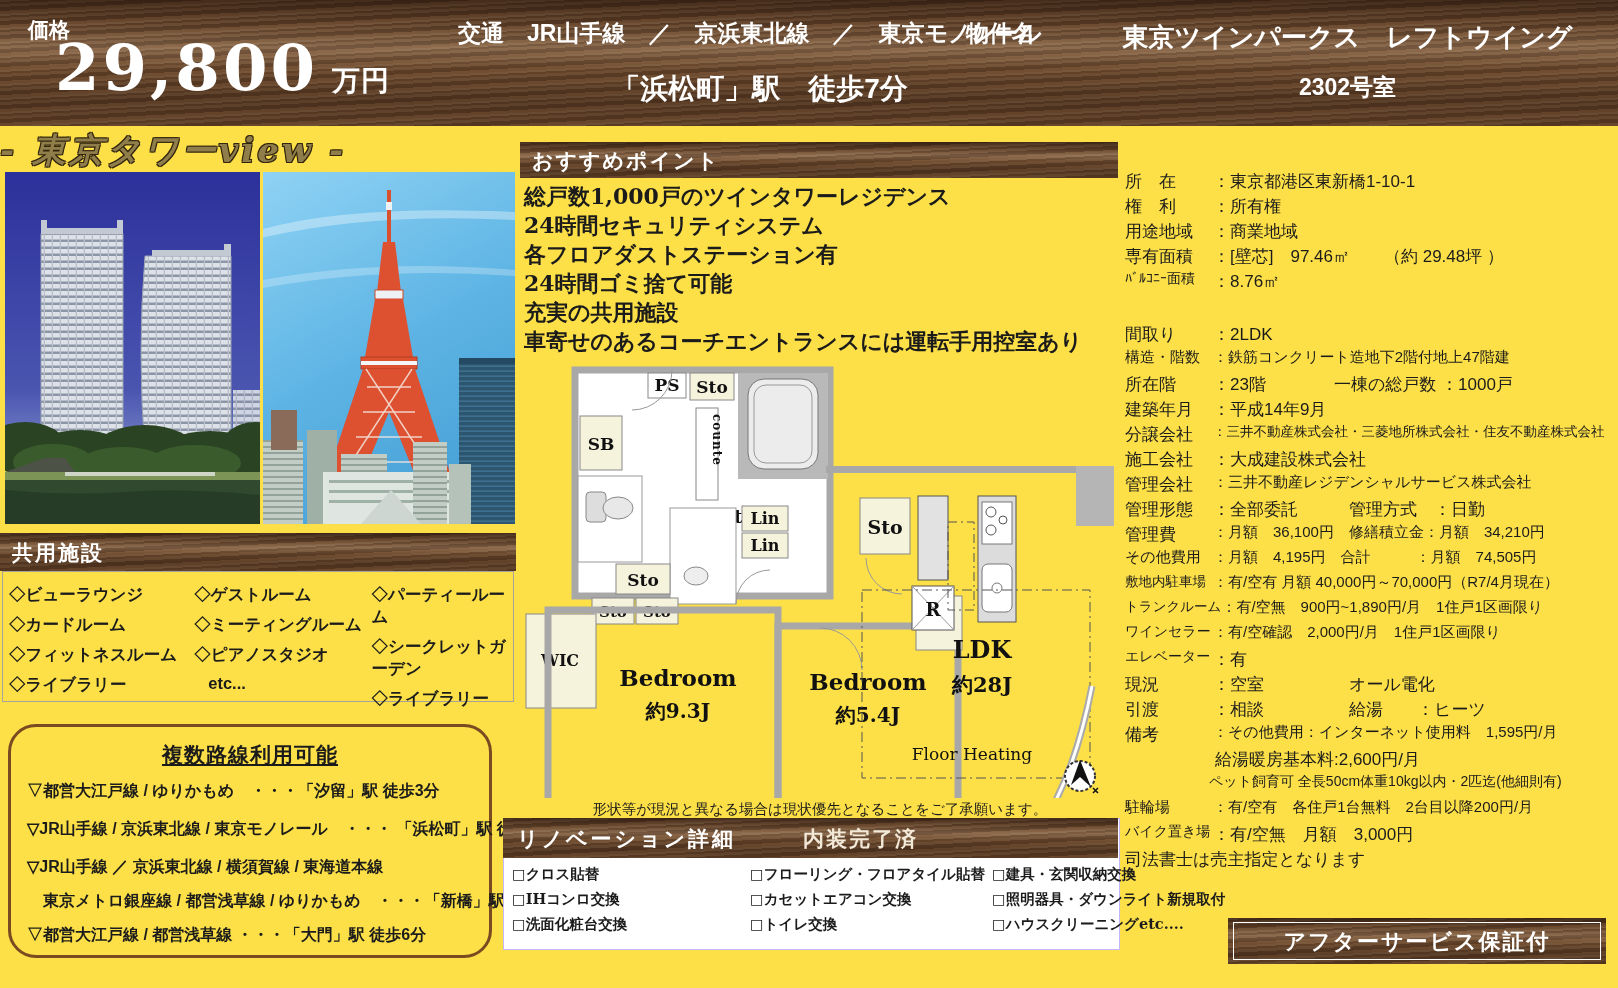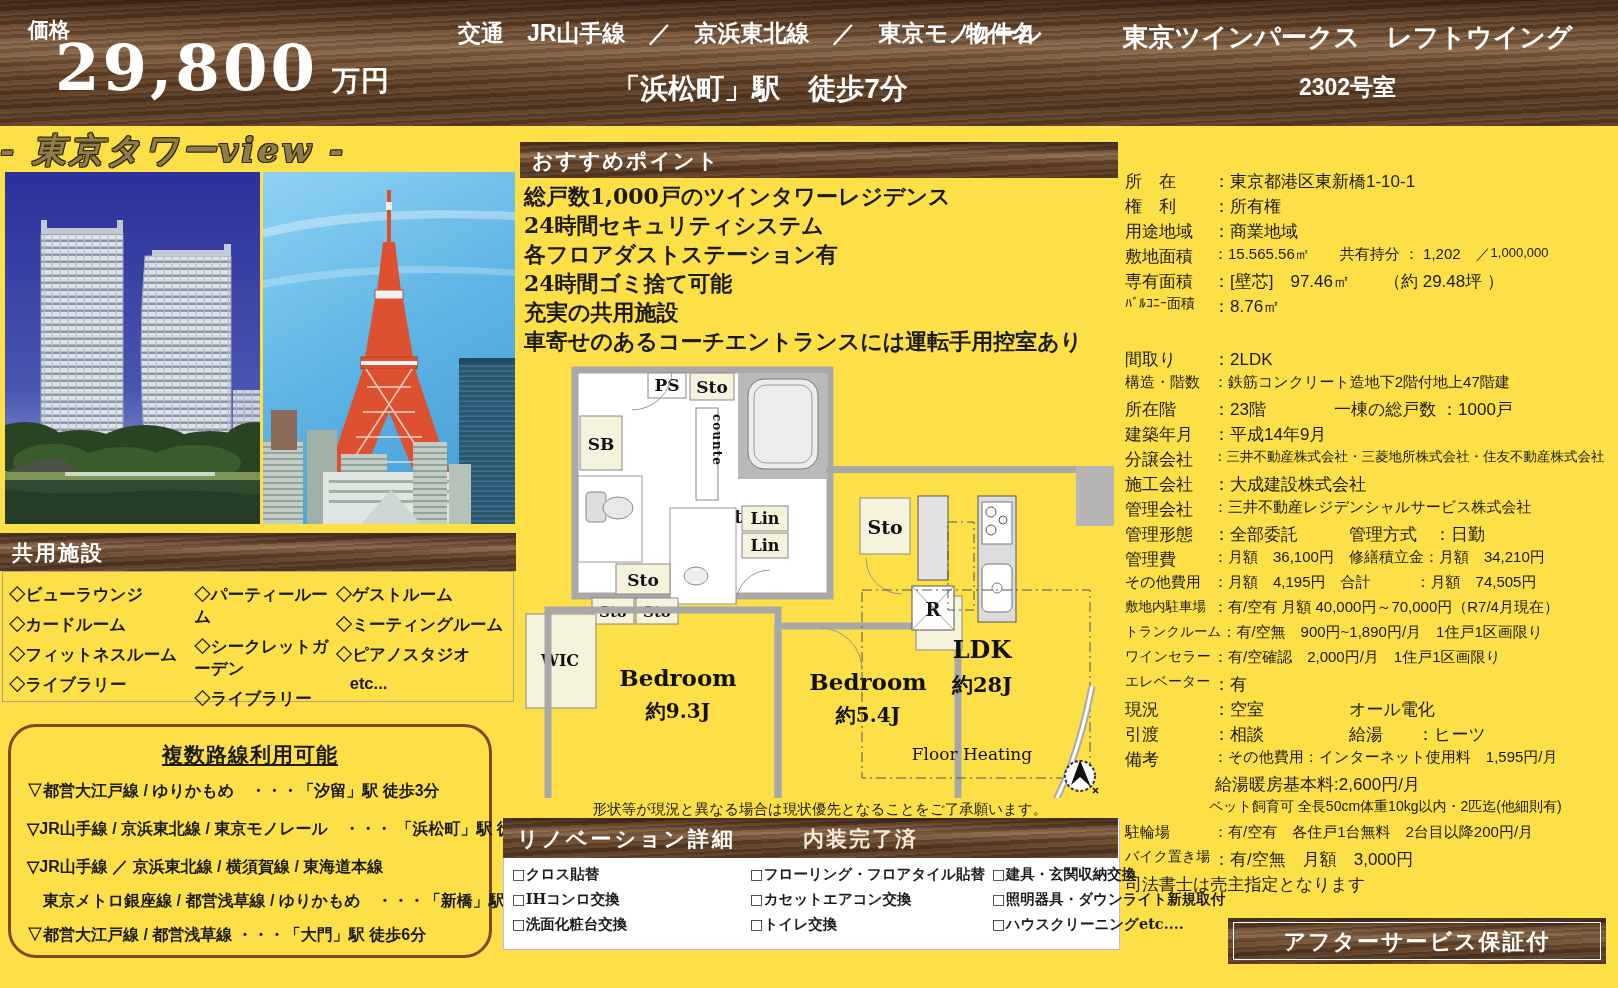--- a/index.html
+++ b/index.html
@@ -191,30 +191,30 @@
   <div id="facil-hdr" class="abs wood">
     <span class="barlabel serif">共用施設</span>
   </div>
   <div id="facil-box" class="abs">
     <div class="fcol c1">
       <span>◇ビューラウンジ</span>
       <span>◇カードルーム</span>
       <span>◇フィットネスルーム</span>
       <span>◇ライブラリー</span>
     </div>
-    <div class="fcol c3">
-      <span>◇パーティールーム</span>
-      <span>◇シークレットガーデン</span>
-      <span>◇ライブラリー</span>
-    </div>
     <div class="fcol c2">
       <span>◇ゲストルーム</span>
       <span>◇ミーティングルーム</span>
       <span>◇ピアノスタジオ</span>
       <span style="padding-left:14px;">etc...</span>
+    </div>
+    <div class="fcol c3">
+      <span>◇パーティールーム</span>
+      <span>◇シークレットガーデン</span>
+      <span>◇ライブラリー</span>
     </div>
   </div>
 
   <div id="rail-box" class="abs">
     <div id="rail-title" class="abs">複数路線利用可能</div>
     <div class="railline" style="top:54px;">▽都営大江戸線 / ゆりかもめ　・・・「汐留」駅 徒歩3分</div>
     <div class="railline" style="top:92px;">▽JR山手線 / 京浜東北線 / 東京モノレール　・・・ 「浜松町」駅 徒歩7分</div>
     <div class="railline" style="top:130px;">▽JR山手線 ／ 京浜東北線 / 横須賀線 / 東海道本線</div>
     <div class="railline" style="top:164px;">　東京メトロ銀座線 / 都営浅草線 / ゆりかもめ　・・・「新橋」駅 徒歩8分</div>
     <div class="railline" style="top:198px;">▽都営大江戸線 / 都営浅草線 ・・・「大門」駅 徒歩6分</div>
@@ -368,25 +368,20 @@
       </div>
     <div class="drow">
         <span class="dl">権　利</span>
         <span class="dv">：所有権</span>
       </div>
     <div class="drow">
         <span class="dl">用途地域</span>
         <span class="dv">：商業地域</span>
       </div>
     <div class="drow">
-        <span class="dl">敷地面積</span>
-        <span class="dv s15">：15.565.56㎡　　共有持分 ： 1,202　／</span>
-        <span class="tiny">1,000,000</span>
-      </div>
-    <div class="drow">
         <span class="dl">専有面積</span>
         <span class="dv">：[壁芯]　97.46㎡　　（約 29.48坪 ）</span>
       </div>
     <div class="drow">
         <span class="dl s14">ﾊﾞﾙｺﾆｰ面積</span>
         <span class="dv">：8.76㎡</span>
       </div>
     <div class="drow gap">
         <span class="dl">間取り</span>
         <span class="dv">：2LDK</span>

